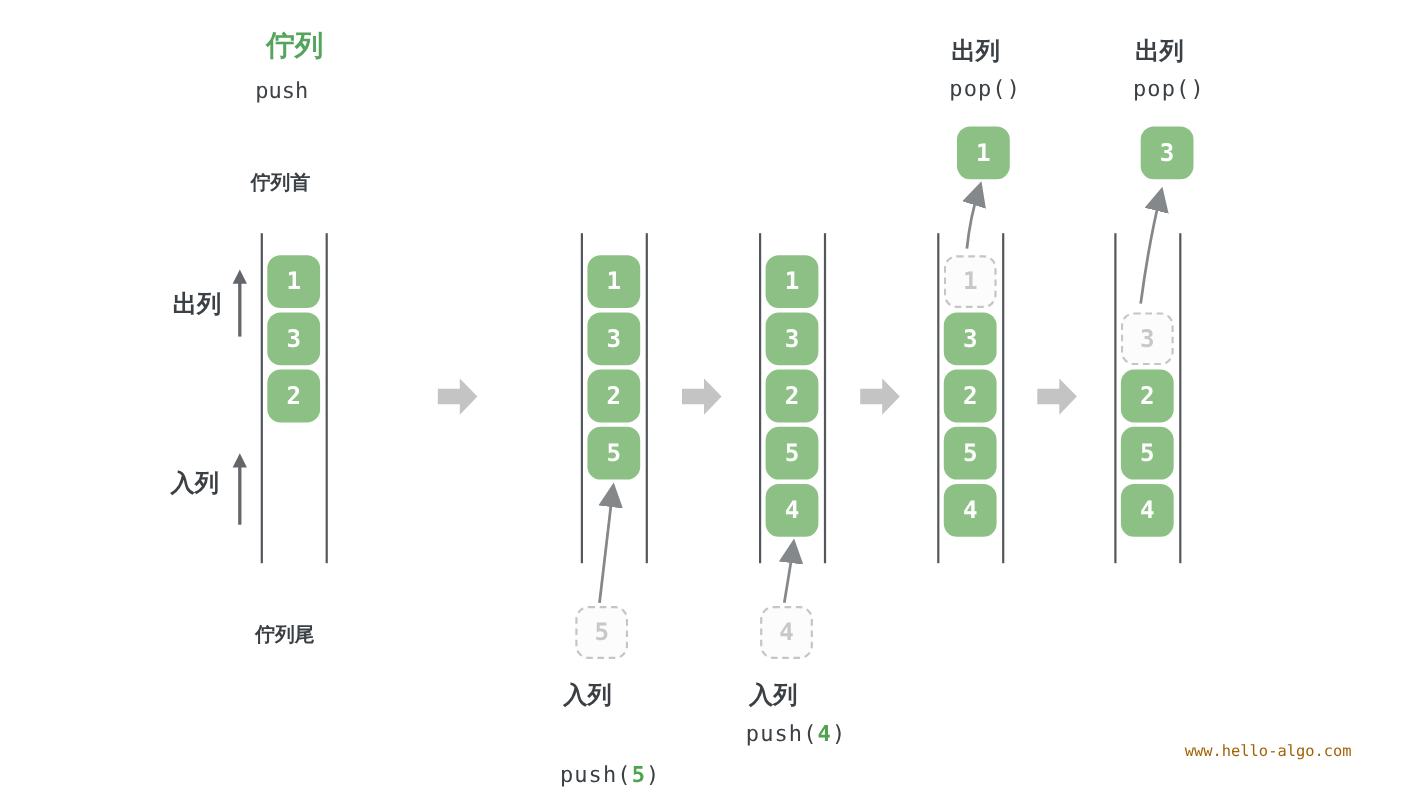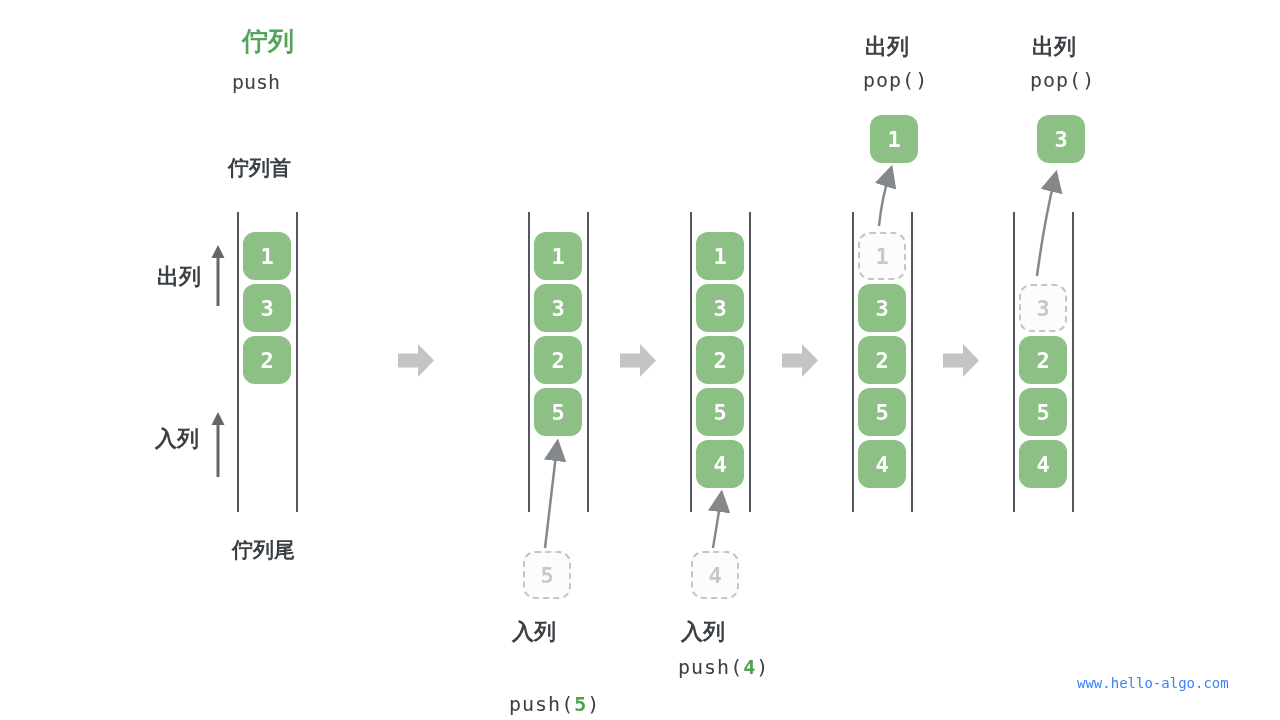--- a/index.html
+++ b/index.html
@@ -19,38 +19,38 @@
     background:#8cc084;color:#ffffff;
     font:bold 22px "DejaVu Sans Mono",monospace;
     display:flex;align-items:center;justify-content:center;
   }
   .qbox.dashed{
     background:#fcfcfc;border:2px dashed #c5c5c5;color:#c8c8c8;
     width:44px;height:44px;
   }
   
   .cjk{color:#3b4045;font-weight:bold;font-size:22px;line-height:1;}
-  .cjk.big{font-size:21px;}
+  .cjk.big{font-size:18px;}
   .code{color:#3b4045;font:20px "DejaVu Sans Mono",monospace;line-height:1;letter-spacing:1px;}
   .code .arg{color:#4fa34f;font-weight:bold;}
   .title-zh{color:#55a45b;font-weight:bold;font-size:26px;line-height:1;}
   .title-en{color:#3e4247;font:20px "DejaVu Sans Mono",monospace;line-height:1;}
-  .watermark{color:#3b82f6;font:14px "DejaVu Sans Mono",monospace;line-height:1;}
+  .watermark{color:#a16207;font:14px "DejaVu Sans Mono",monospace;line-height:1;}
   .overlay{position:absolute;left:0;top:0;pointer-events:none;}
 </style>
 </head>
 <body>
 
 <div id="canvas">
 
   <div class="abs title-zh" style="left:242px;top:28px">佇列</div>
   <div class="abs title-en" style="left:232px;top:72px">push</div>
 
   <div class="abs cjk big" style="left:228px;top:157px">佇列首</div>
-  <div class="abs cjk big" style="left:232px;top:539px">佇列尾</div>
+  <div class="abs cjk big" style="left:232px;top:568px">佇列尾</div>
   <div class="abs cjk" style="left:157px;top:266px">出列</div>
   <div class="abs cjk" style="left:155px;top:428px">入列</div>
 
   <div class="walls" style="left:237px"></div>
   <div class="walls" style="left:528px"></div>
   <div class="walls" style="left:690px"></div>
   <div class="walls" style="left:852px"></div>
   <div class="walls" style="left:1013px"></div>
 
   <div class="qbox" style="left:243px;top:232px">1</div>

